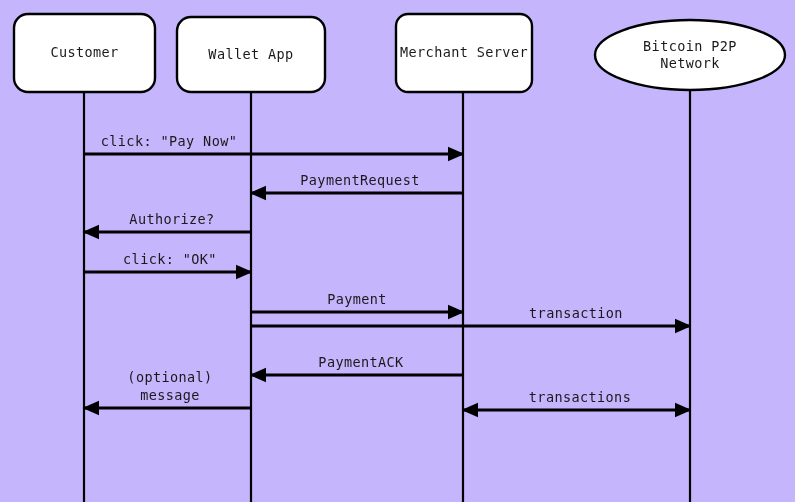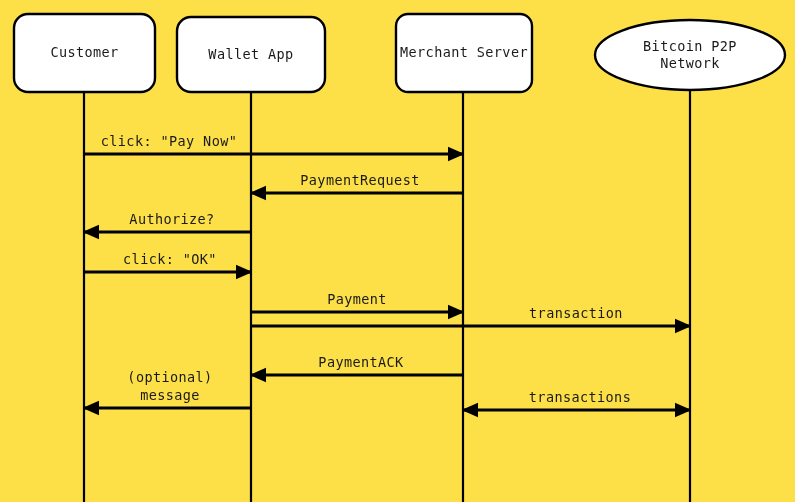--- a/index.html
+++ b/index.html
@@ -7,21 +7,21 @@
     padding: 0;
     background: #ffffff;
   }
   body {
     font-family: "DejaVu Sans Mono", "Liberation Mono", monospace;
   }
   #canvas {
     position: relative;
     width: 795px;
     height: 502px;
-    background: #fde047;
+    background: #c4b5fd;
     overflow: hidden;
   }
   #diagram-svg {
     position: absolute;
     top: 0;
     left: 0;
     width: 795px;
     height: 502px;
     display: block;
   }

